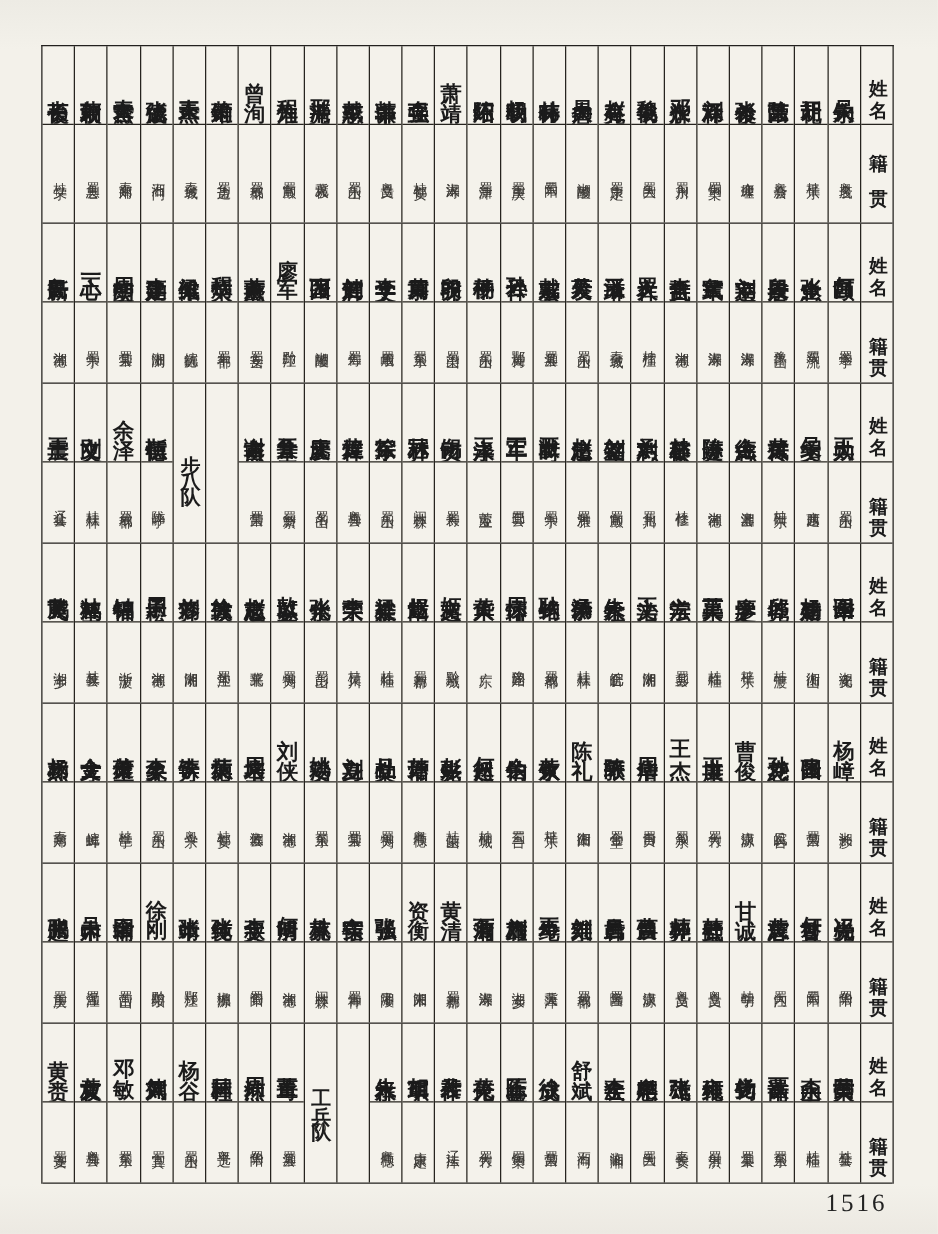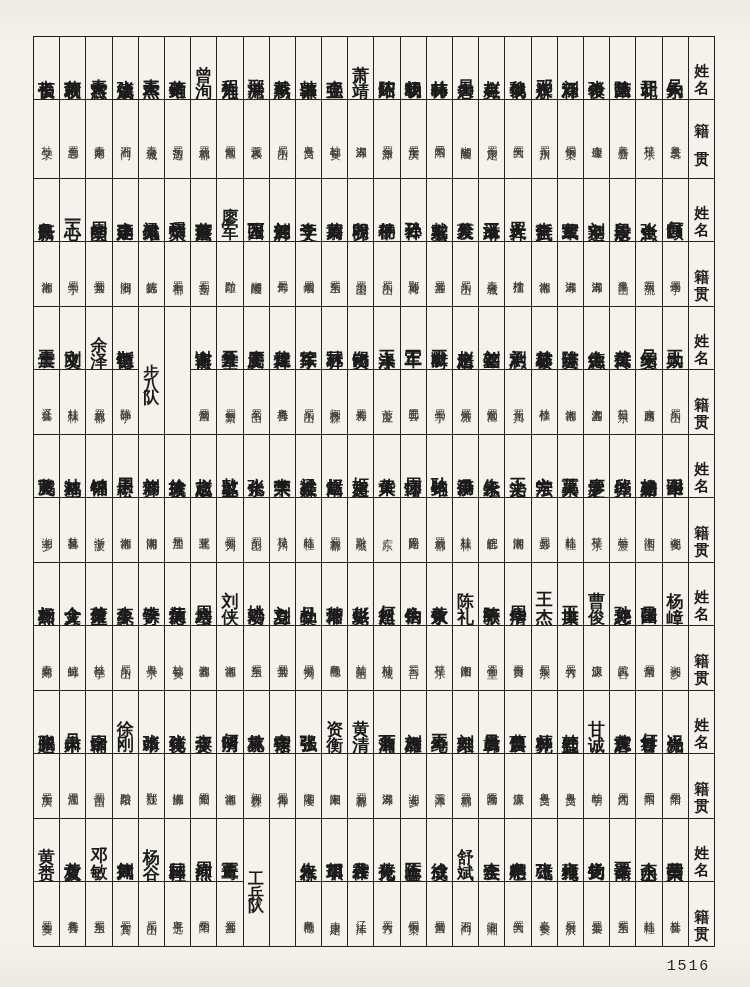--- a/index.html
+++ b/index.html
@@ -24,21 +24,21 @@
   .b0 .cell-o{height:78px;}
   .cell-full{flex:1 1 auto;display:flex;align-items:center;justify-content:center;flex-direction:column;}
   .vtext{writing-mode:vertical-rl;text-orientation:upright;line-height:1.0;white-space:nowrap;}
   .nm{font-size:17px;font-weight:600;letter-spacing:.08em;}
   .nm.sp2{letter-spacing:.95em;}
   .og{font-size:11px;color:#3c3a36;letter-spacing:.12em;}
   .hdr{font-size:15px;font-weight:700;letter-spacing:1.15em;}
   .b0 .hdr-o{letter-spacing:1.9em;}
   .section-label{font-size:16px;font-weight:600;letter-spacing:.8em;}
   .section-sub{font-size:9px;text-combine-upright:all;letter-spacing:0;color:#2c2a26;}
-  .page-number{position:absolute;right:40px;bottom:12px;font-size:15px;letter-spacing:.12em;color:#222;font-family:Liberation Mono, monospace;}
+  .page-number{position:absolute;right:40px;bottom:12px;font-size:20px;letter-spacing:.12em;color:#222;}
 </style>
 </head>
 <body>
 
 <div class="page">
   <div class="table" id="table">
       <div class="band b0">
         <div class="col">
           <div class="cell-n">
             <span class="vtext nm">韦长俊</span>

